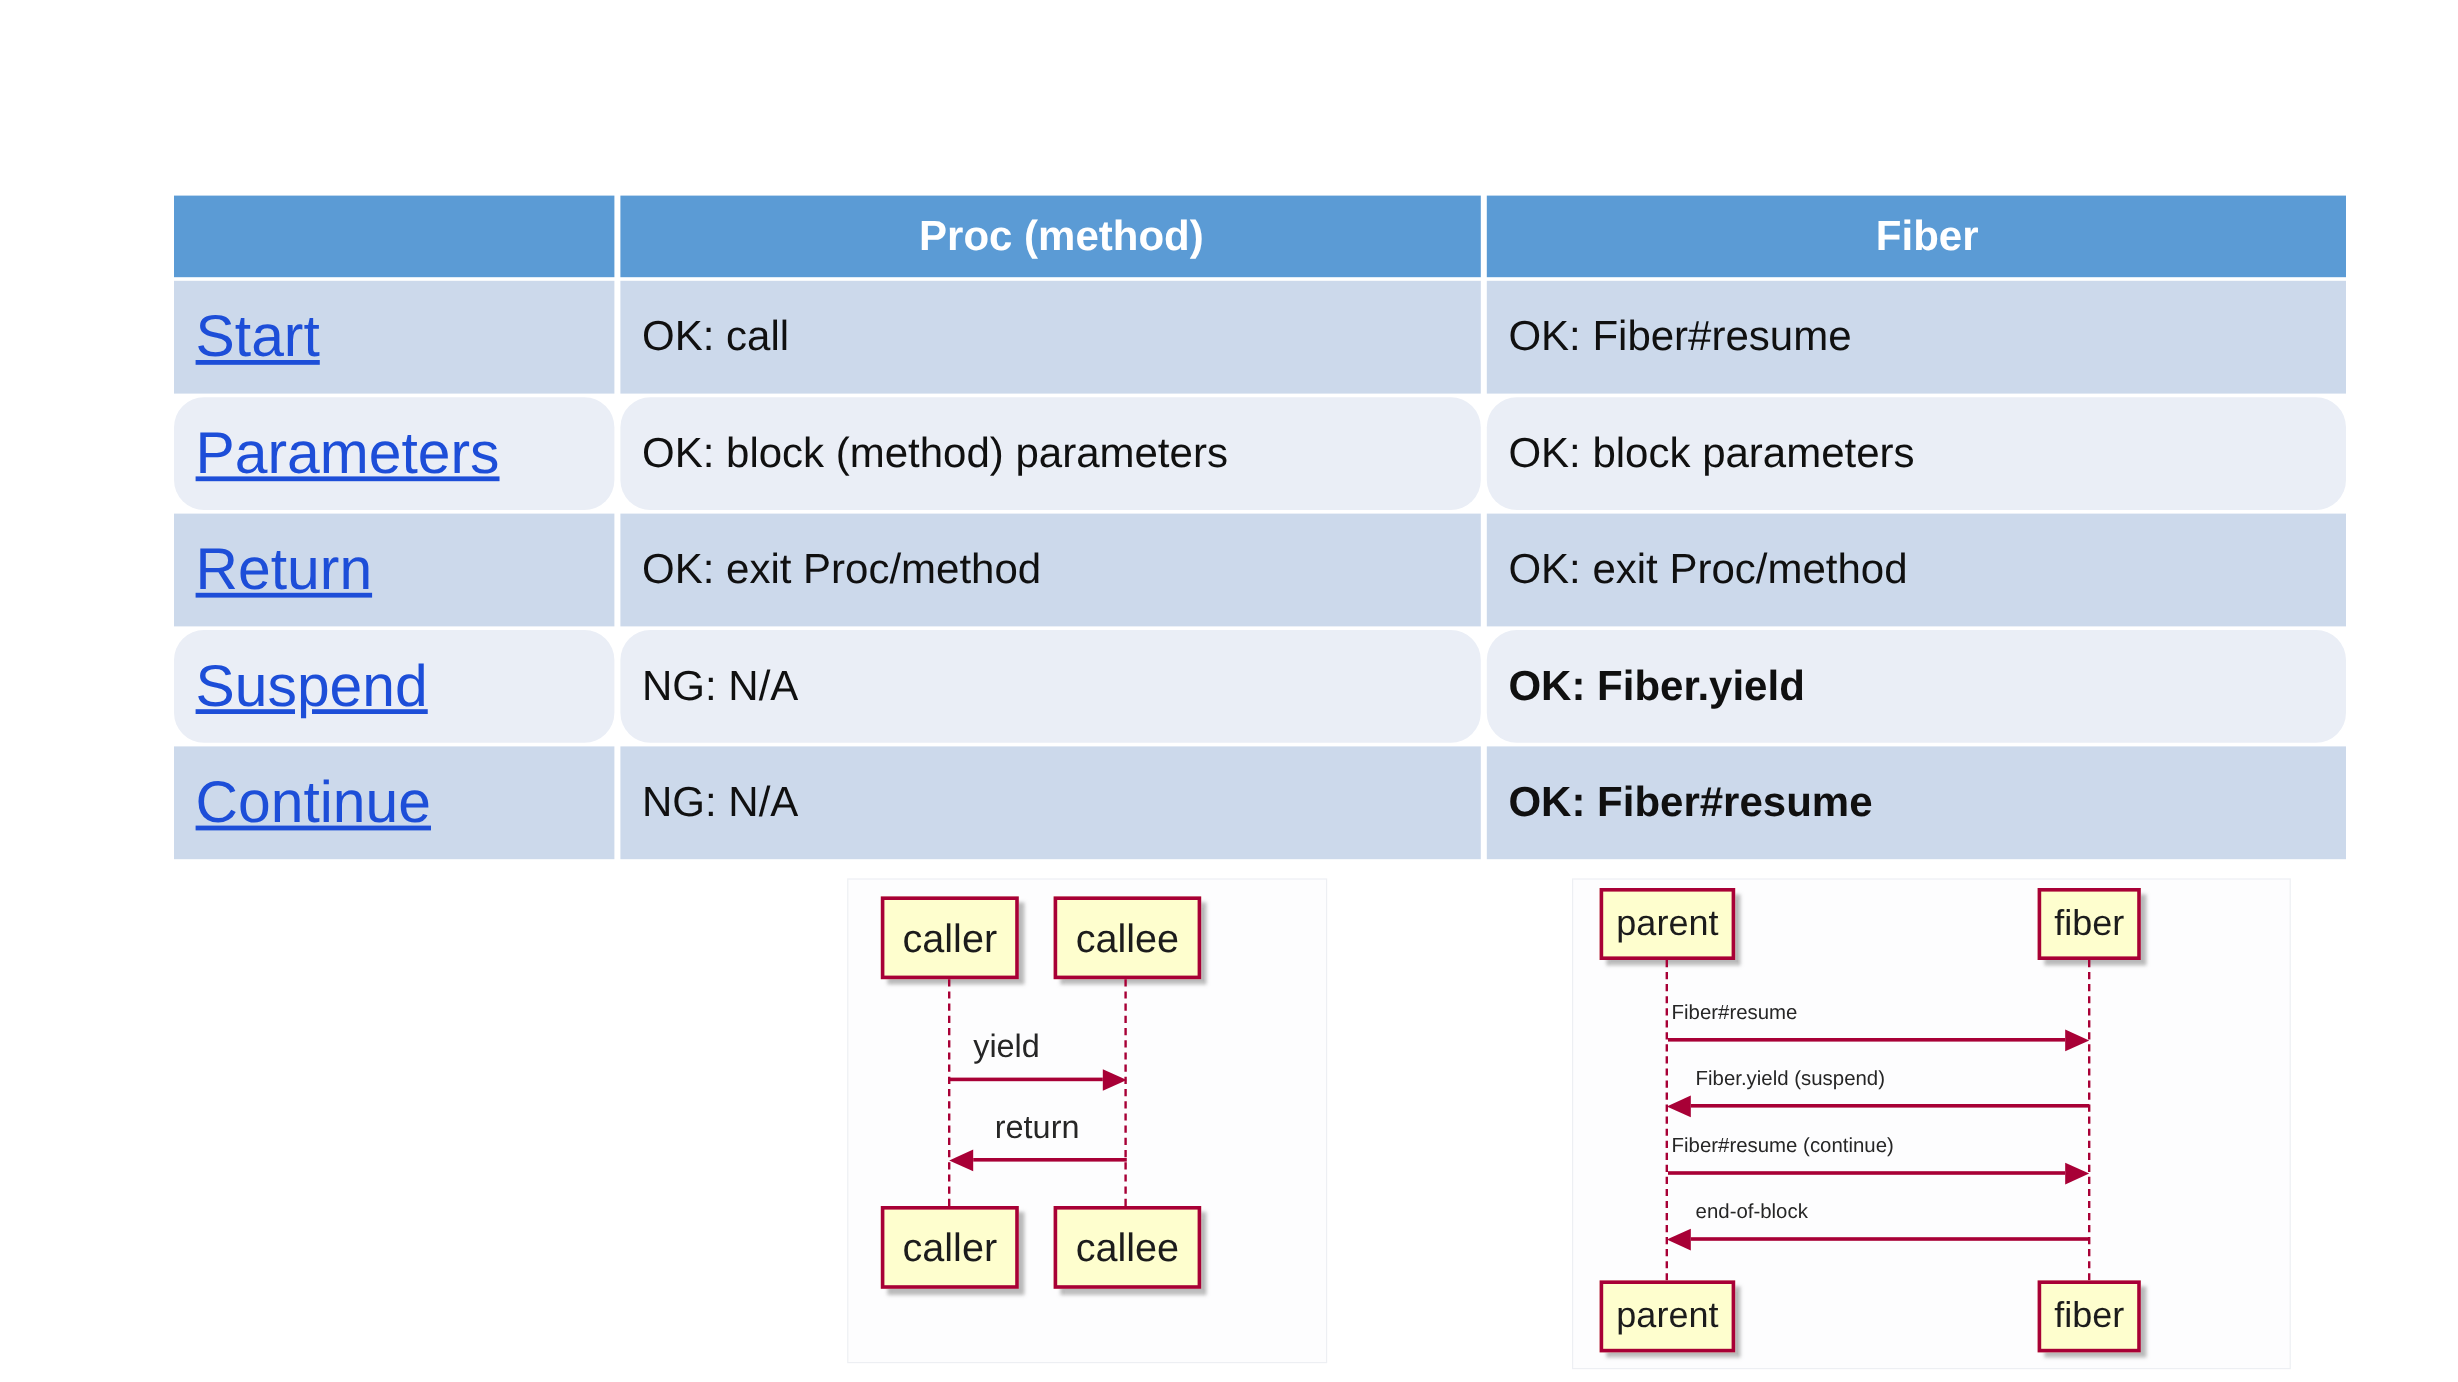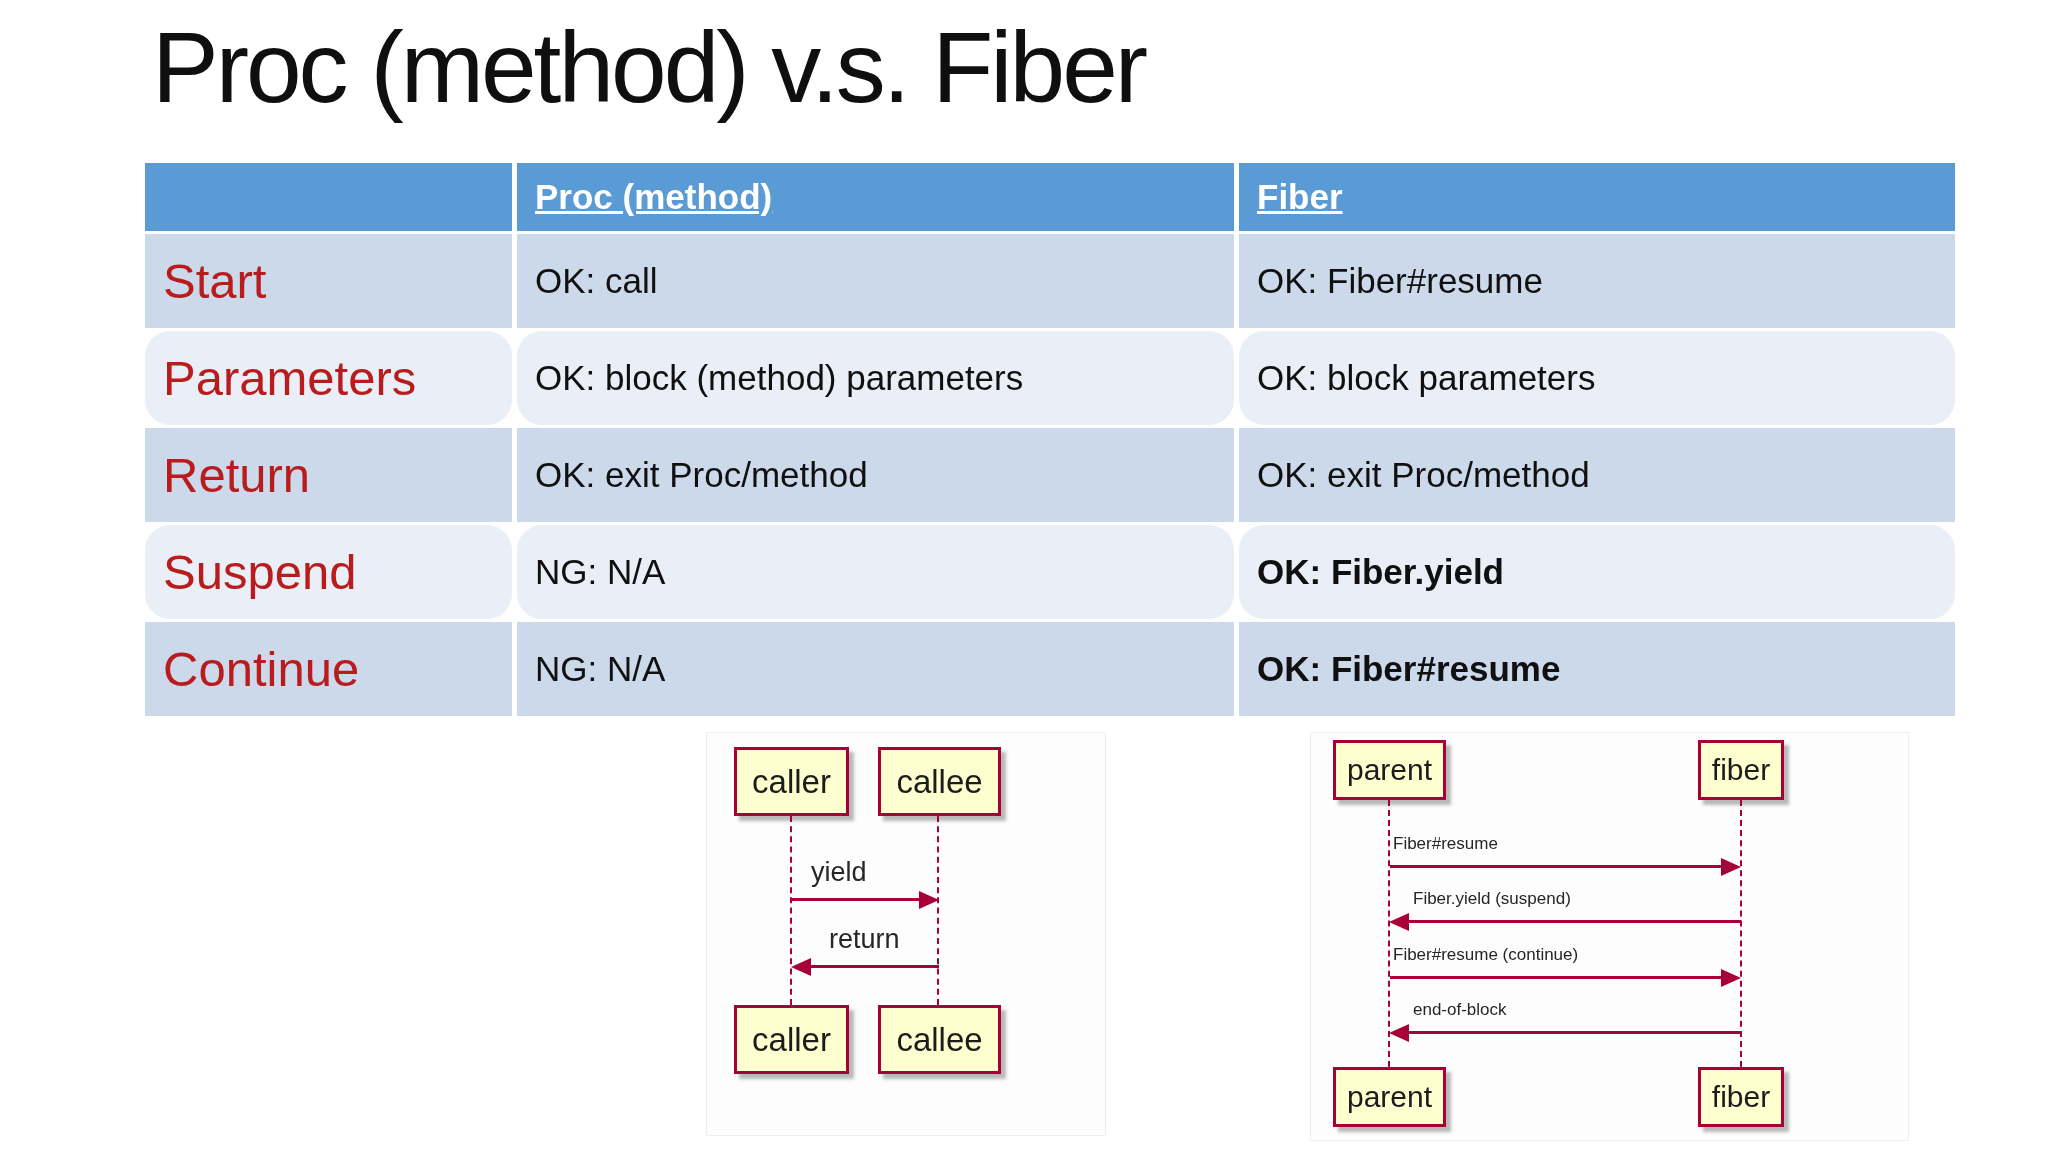--- a/index.html
+++ b/index.html
@@ -12,29 +12,29 @@
     font-size:100px; font-weight:300; letter-spacing:-3px;
     color:#0f0f0f; white-space:nowrap;
   }
   
   table.cmp{
     position:absolute; left:140px; top:160px; width:1800px;
     border-collapse:separate; border-spacing:5px 3px; table-layout:fixed;
   }
   table.cmp th{
     background:var(--accent-blue,#5B9BD5); color:var(--header-text,#ffffff);
-    font-size:35px; font-weight:bold; text-align:left; padding:0 0 0 18px;
-    height:68px; vertical-align:middle;text-decoration:underline;
+    font-size:35px; font-weight:bold; text-align:center; padding:0 0 0 18px;
+    height:68px; vertical-align:middle;
   }
   table.cmp td{
     font-size:35px; color:#101010; text-align:left; padding:0 0 0 18px;
     height:94px; vertical-align:middle;
   }
   table.cmp td.rowlabel{
-    font-size:49px; color:#b91c1c; 
+    font-size:49px; color:#1d4ed8; text-decoration:underline;
   }
   table.cmp tr.band-dark td{ background:var(--row-band-dark,#CCD9EB); }
   table.cmp tr.band-light td{ background:var(--row-band-light,#EAEEF6);border-radius:25px; }
   table.cmp td.emph{ font-weight:bold; }
   
   .panel{
     position:absolute; background:#fdfdfe; border:1px solid #edeff3;
   }
   .actor{
     position:absolute; background:var(--actor-fill,#FEFECE);
@@ -65,21 +65,20 @@
     position:absolute; width:0; height:0;
     border-right:20px solid var(--diagram-red,#A80036);
     border-top:9px solid transparent; border-bottom:9px solid transparent;
   }
 </style>
 </head>
 <body>
 
 <div class="slide">
 
-  <div class="title">Proc (method) v.s. Fiber</div>
 
   <table class="cmp">
     <colgroup>
       <col style="width:367px">
         <col style="width:717px">
         <col style="width:716px">
     </colgroup>
     <tbody>
         <tr>
       <th></th>

